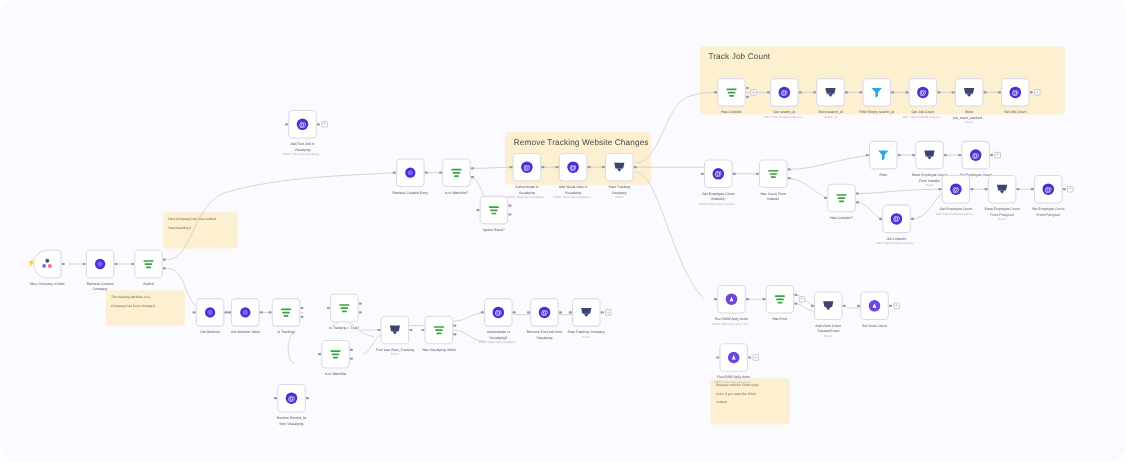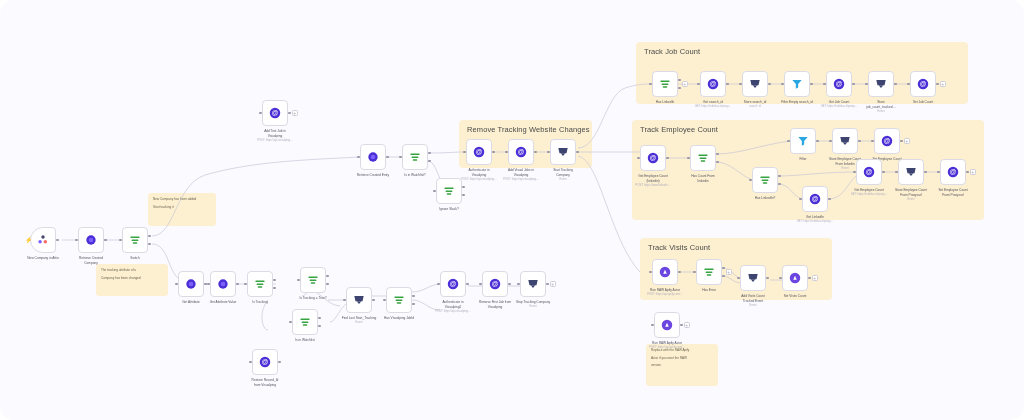--- a/index.html
+++ b/index.html
@@ -118,26 +118,20 @@
   }
 </style>
 </head>
 <body>
 
 <div id="canvas">
 
   <div class="group" style="left:636px; top:42px; width:332px; height:62px;">
     <div class="group-title">Track Job Count</div>
   </div>
-  <div class="group" style="left:632px; top:120px; width:352px; height:100px;">
-    <div class="group-title">Track Employee Count</div>
-  </div>
-  <div class="group" style="left:640px; top:238px; width:192px; height:62px;">
-    <div class="group-title">Track Visits Count</div>
-  </div>
   <div class="group" style="left:459px; top:120px; width:133px; height:48px;">
     <div class="group-title">Remove Tracking Website Changes</div>
   </div>
 
   <div class="note" style="left:148px; top:193px; width:68px; height:33px;">
     <div class="nl">New Company has been added</div>
     <div class="nl">Start tracking it</div>
   </div>
   <div class="note" style="left:96px; top:264px; width:72px; height:32px;">
     <div class="nl">The tracking attribute of a</div>

